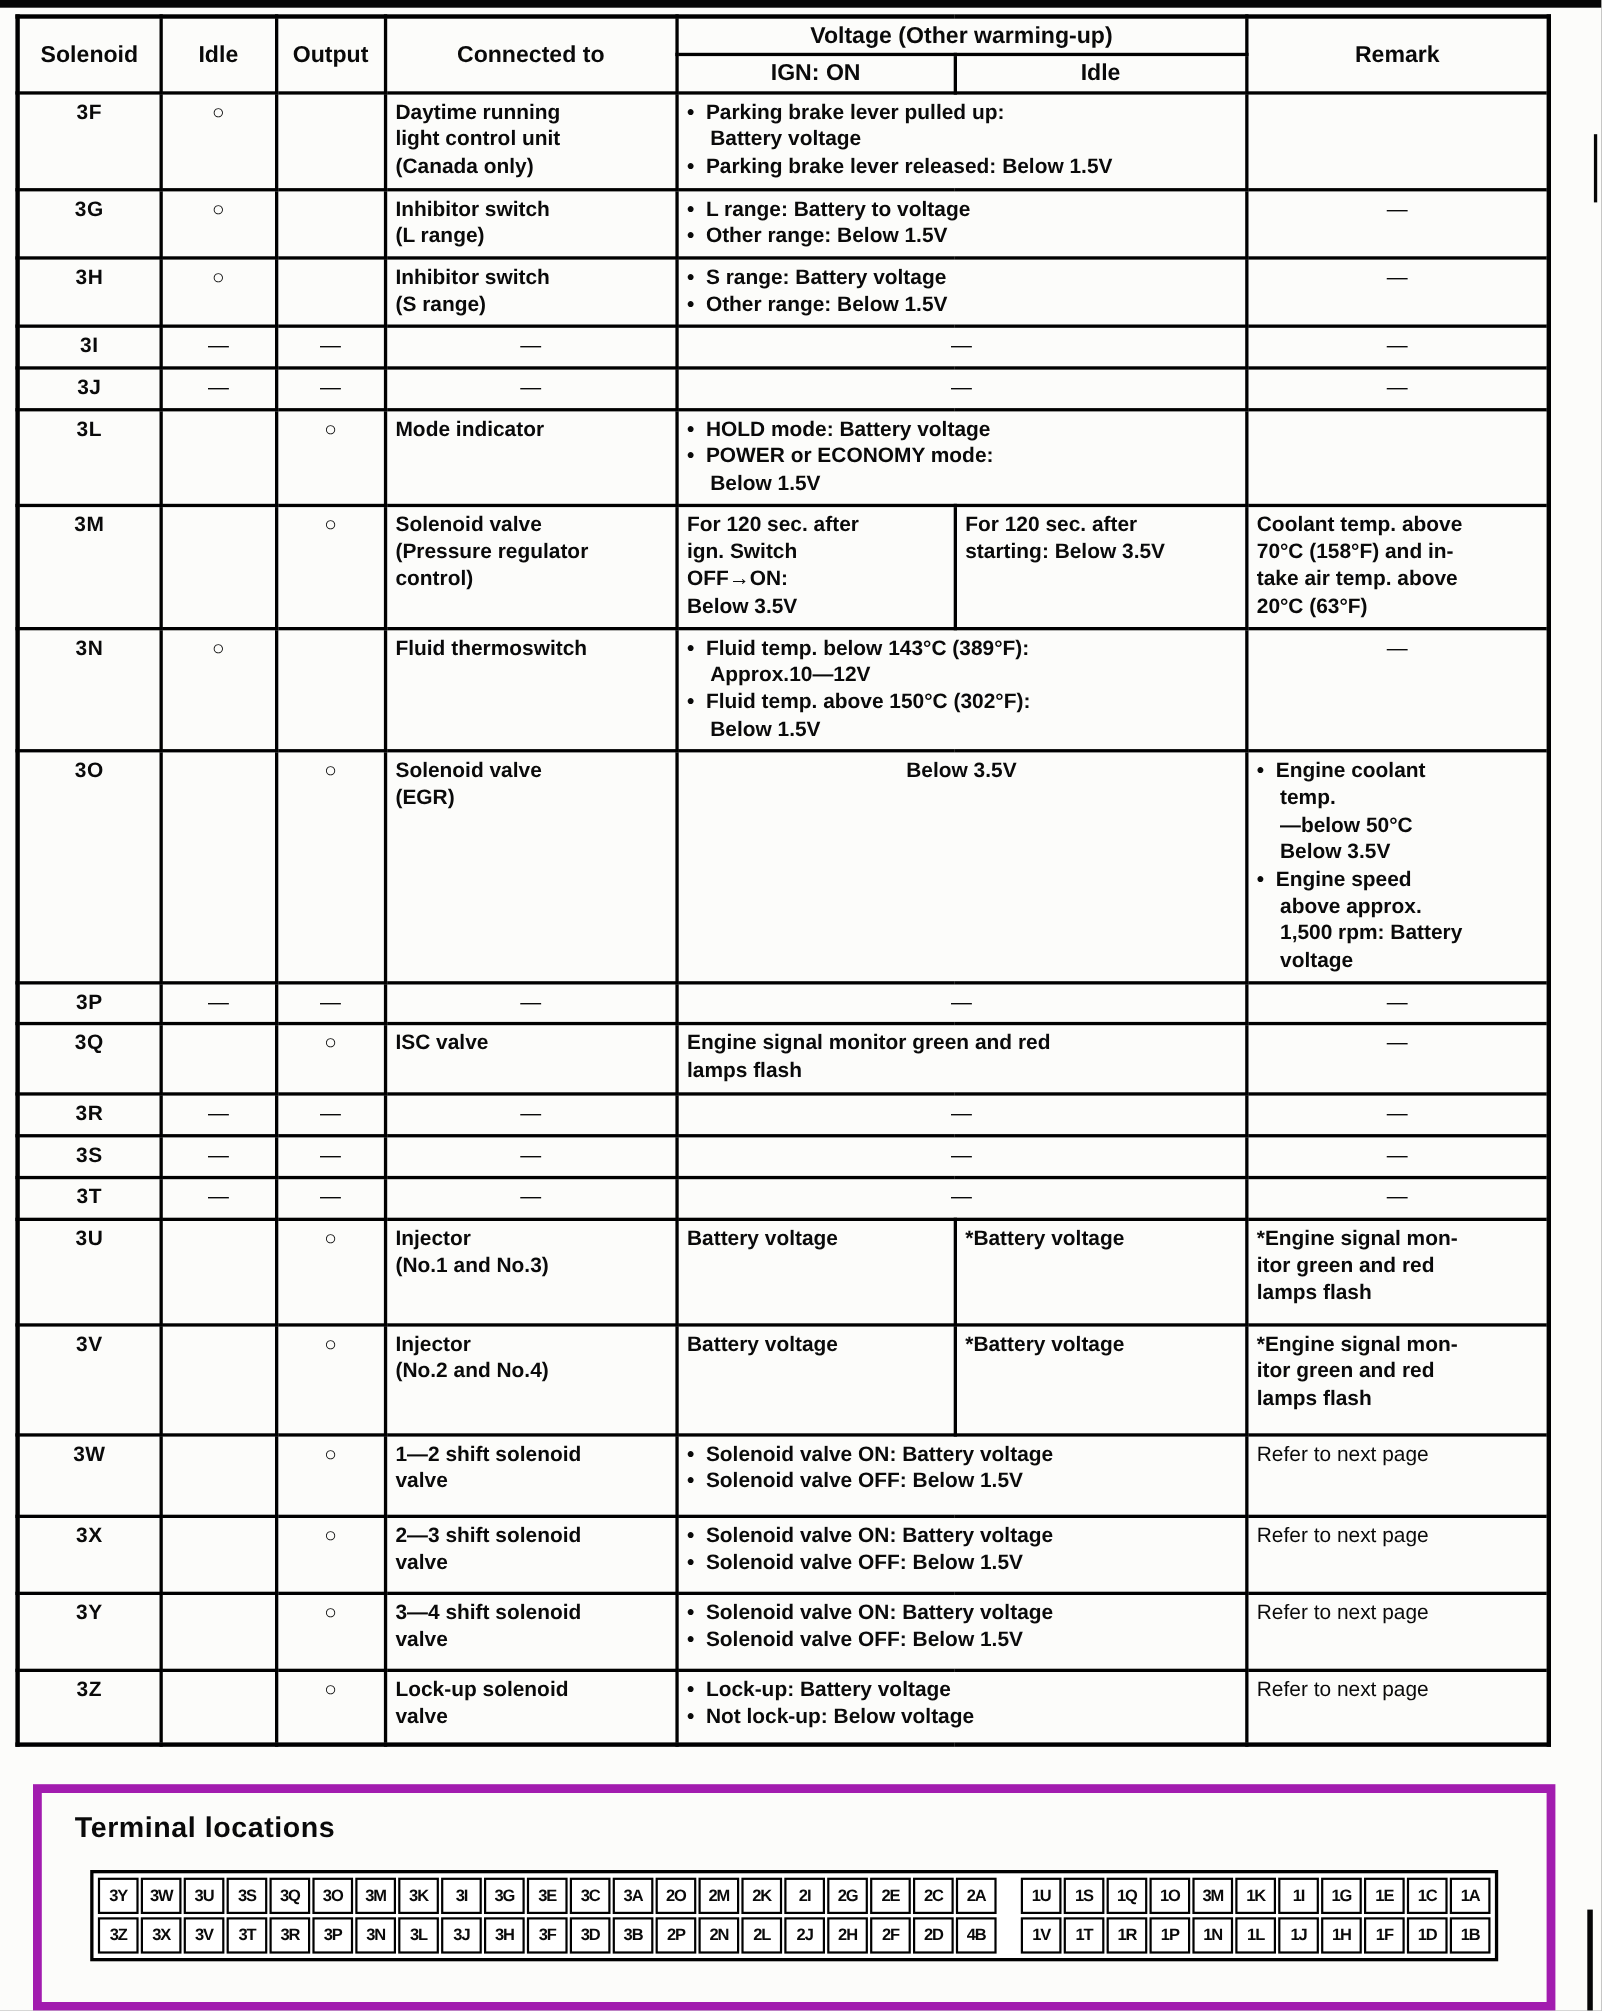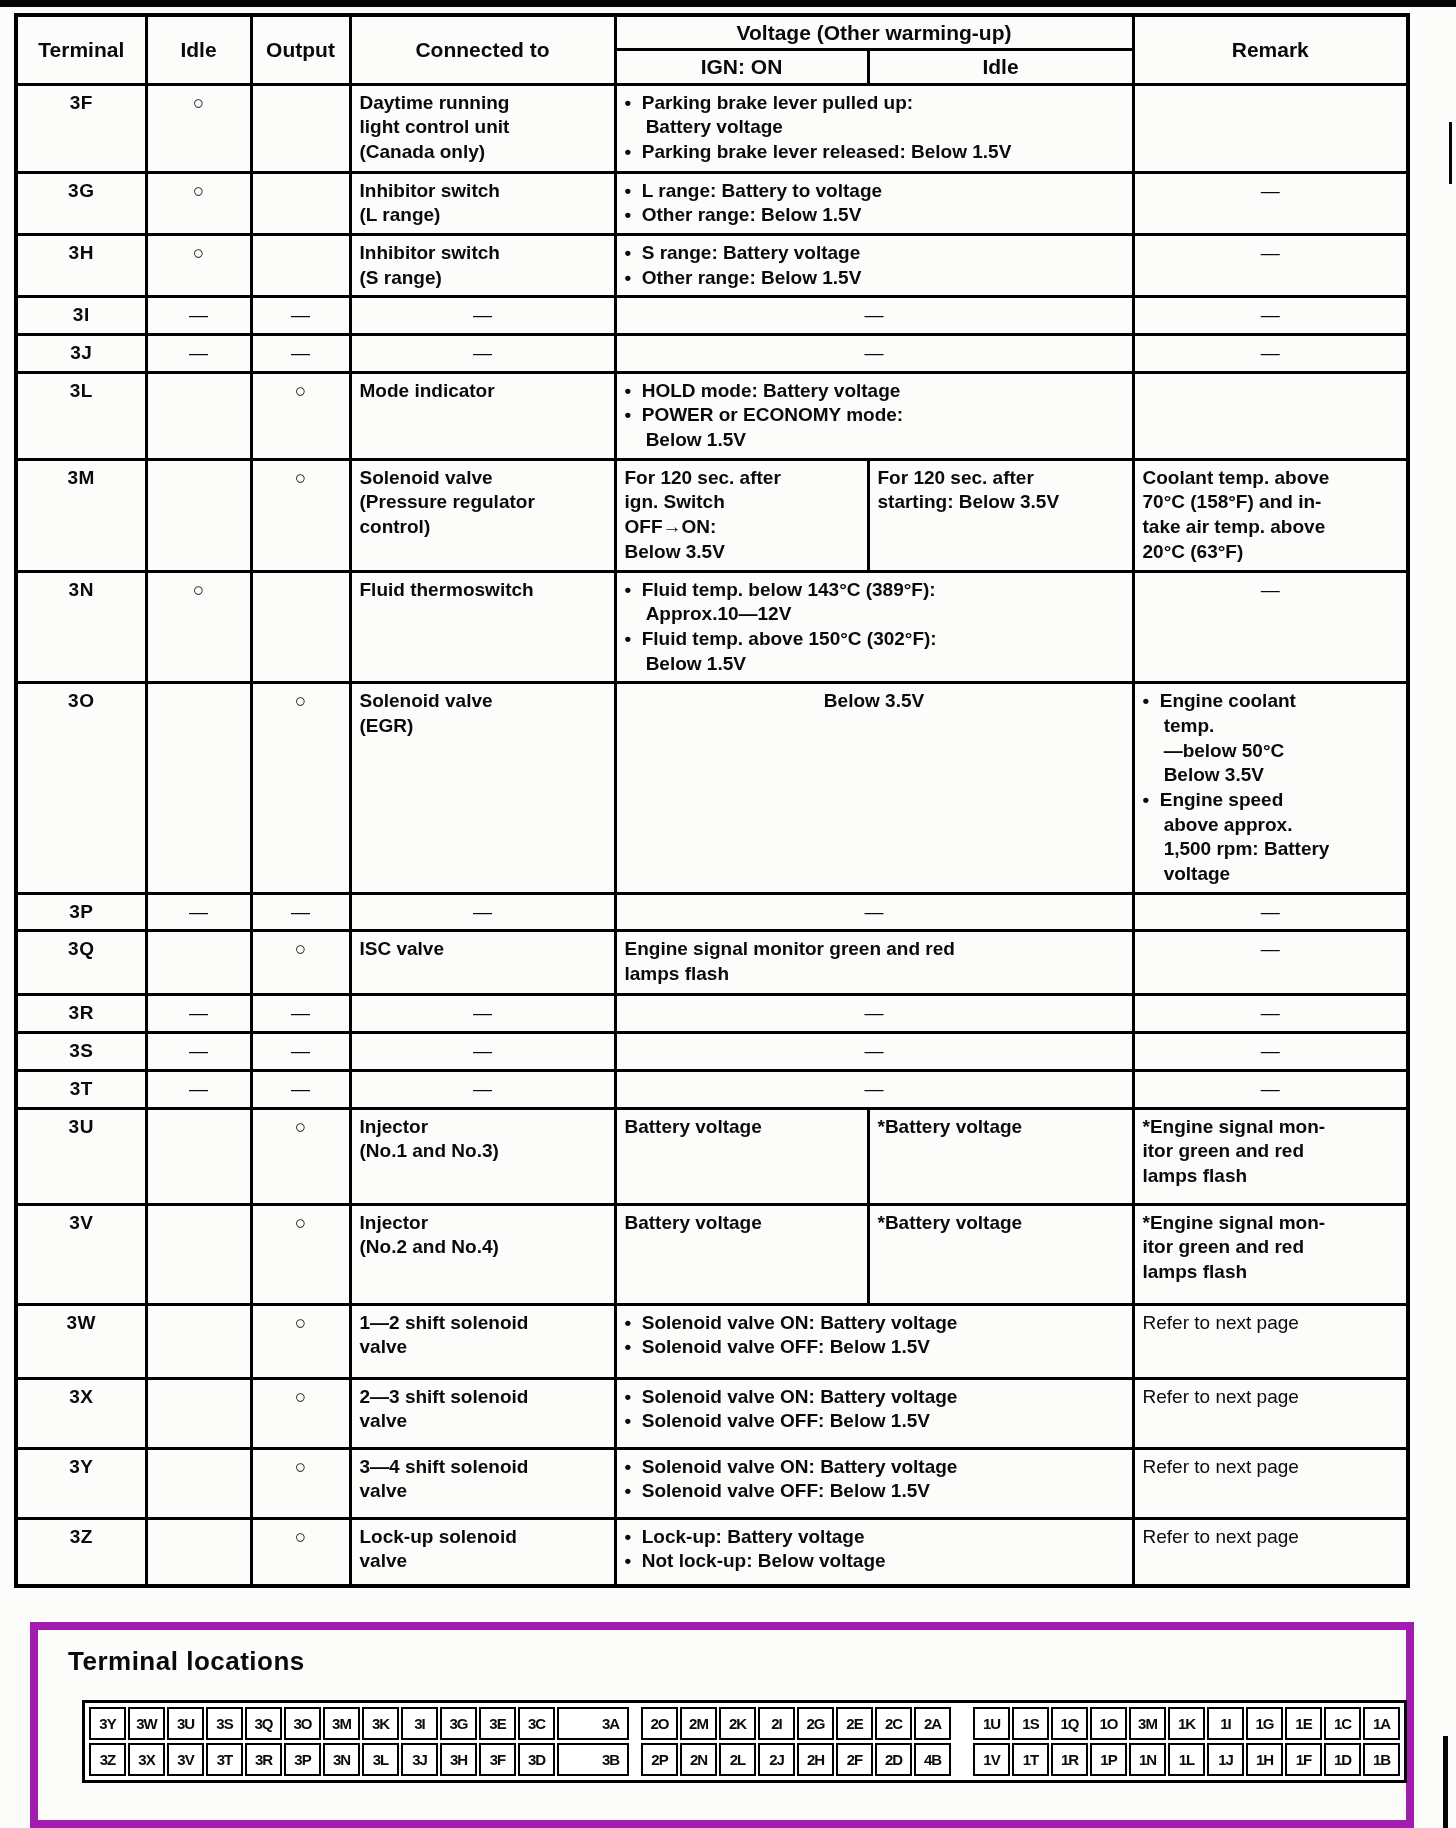--- a/index.html
+++ b/index.html
@@ -44,21 +44,21 @@
     position:absolute;left:44px;top:70px;border:3px solid #000;
     padding:4px 4px;display:flex;flex-direction:column;gap:3px;background:#fff;
   }
   .pins-row{display:flex;gap:2px;}
   .pin{
     width:33px;height:29px;border:2px solid #000;
     display:flex;align-items:center;justify-content:center;
     font-weight:bold;font-size:15px;letter-spacing:-1px;
     font-family:"Liberation Sans",sans-serif;background:#fff;flex:none;
   }
-  .pins-row .pin:nth-child(13){margin-right:10px;padding-left:35px;}
+  .pins-row .pin:nth-child(13){margin-right:0;}
   .pins-row .pin:nth-child(21){margin-right:20px;}
 </style>
 </head>
 <body>
 
 <div class="page">
   <div class="scan-top-bar"></div>
   <div class="scan-right-tick"></div>
   <div class="scan-bottom-right-line"></div>
 
@@ -67,21 +67,21 @@
       <col style="width:130px">
         <col style="width:105px">
         <col style="width:99px">
       <col style="width:265px">
         <col style="width:253px">
         <col style="width:265px">
         <col style="width:275px">
     </colgroup>
     <tbody>
         <tr style="height:32px">
-      <th rowspan="2">Terminal</th>
+      <th rowspan="2">Solenoid</th>
       <th rowspan="2">Idle</th>
       <th rowspan="2">Output</th>
       <th rowspan="2">Connected to</th>
       <th colspan="2">Voltage (Other warming-up)</th>
       <th rowspan="2">Remark</th>
     </tr>
     <tr style="height:34px">
       <th>IGN: ON</th>
       <th>Idle</th>
     </tr>

